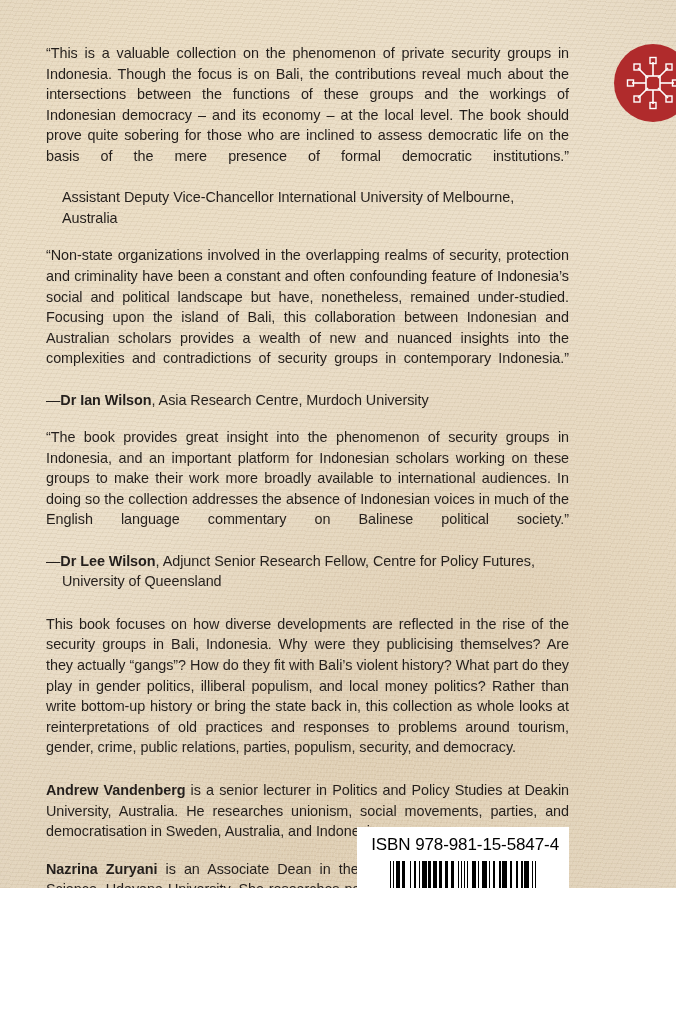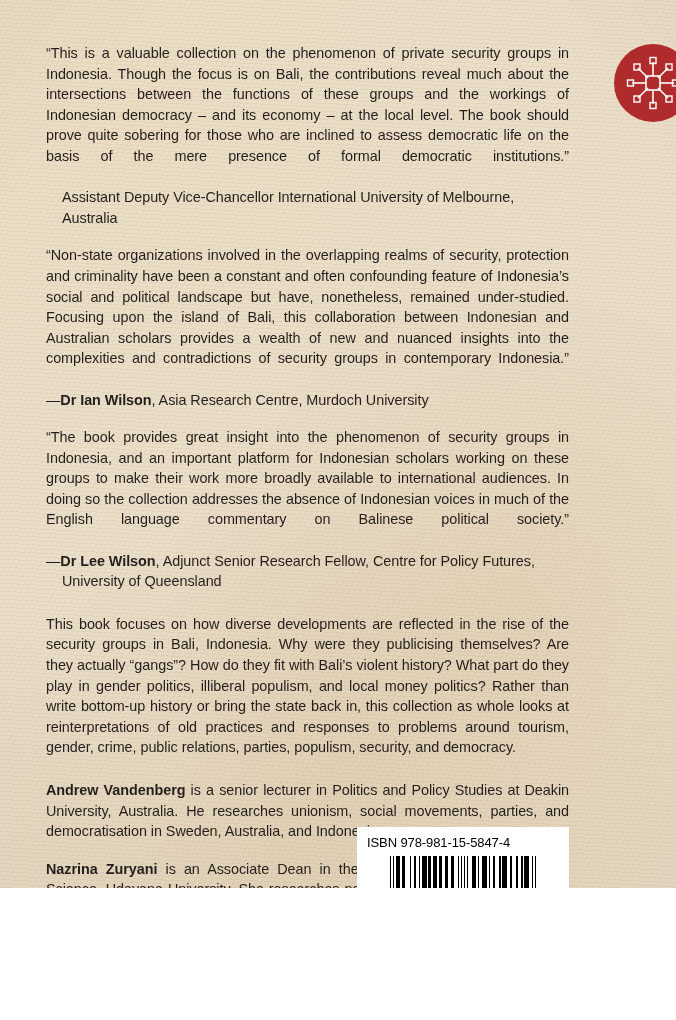--- a/index.html
+++ b/index.html
@@ -159,23 +159,23 @@
     width: 212px;
     z-index: 2;
   }
   .barcode-white {
     background: #ffffff;
     padding: 8px 10px 4px 10px;
     box-sizing: border-box;
     height: 120px;
   }
   .isbn-text {
-    text-align: left;
+    text-align: right;
     font-family: "Liberation Sans", sans-serif;
-    font-size: 13px;
+    font-size: 17px;
     color: #000;
     letter-spacing: -0.1px;
     margin-bottom: 6px;
   }
   .bars {
     display: flex;
     align-items: flex-end;
     height: 70px;
     justify-content: center;
     gap: 0;

